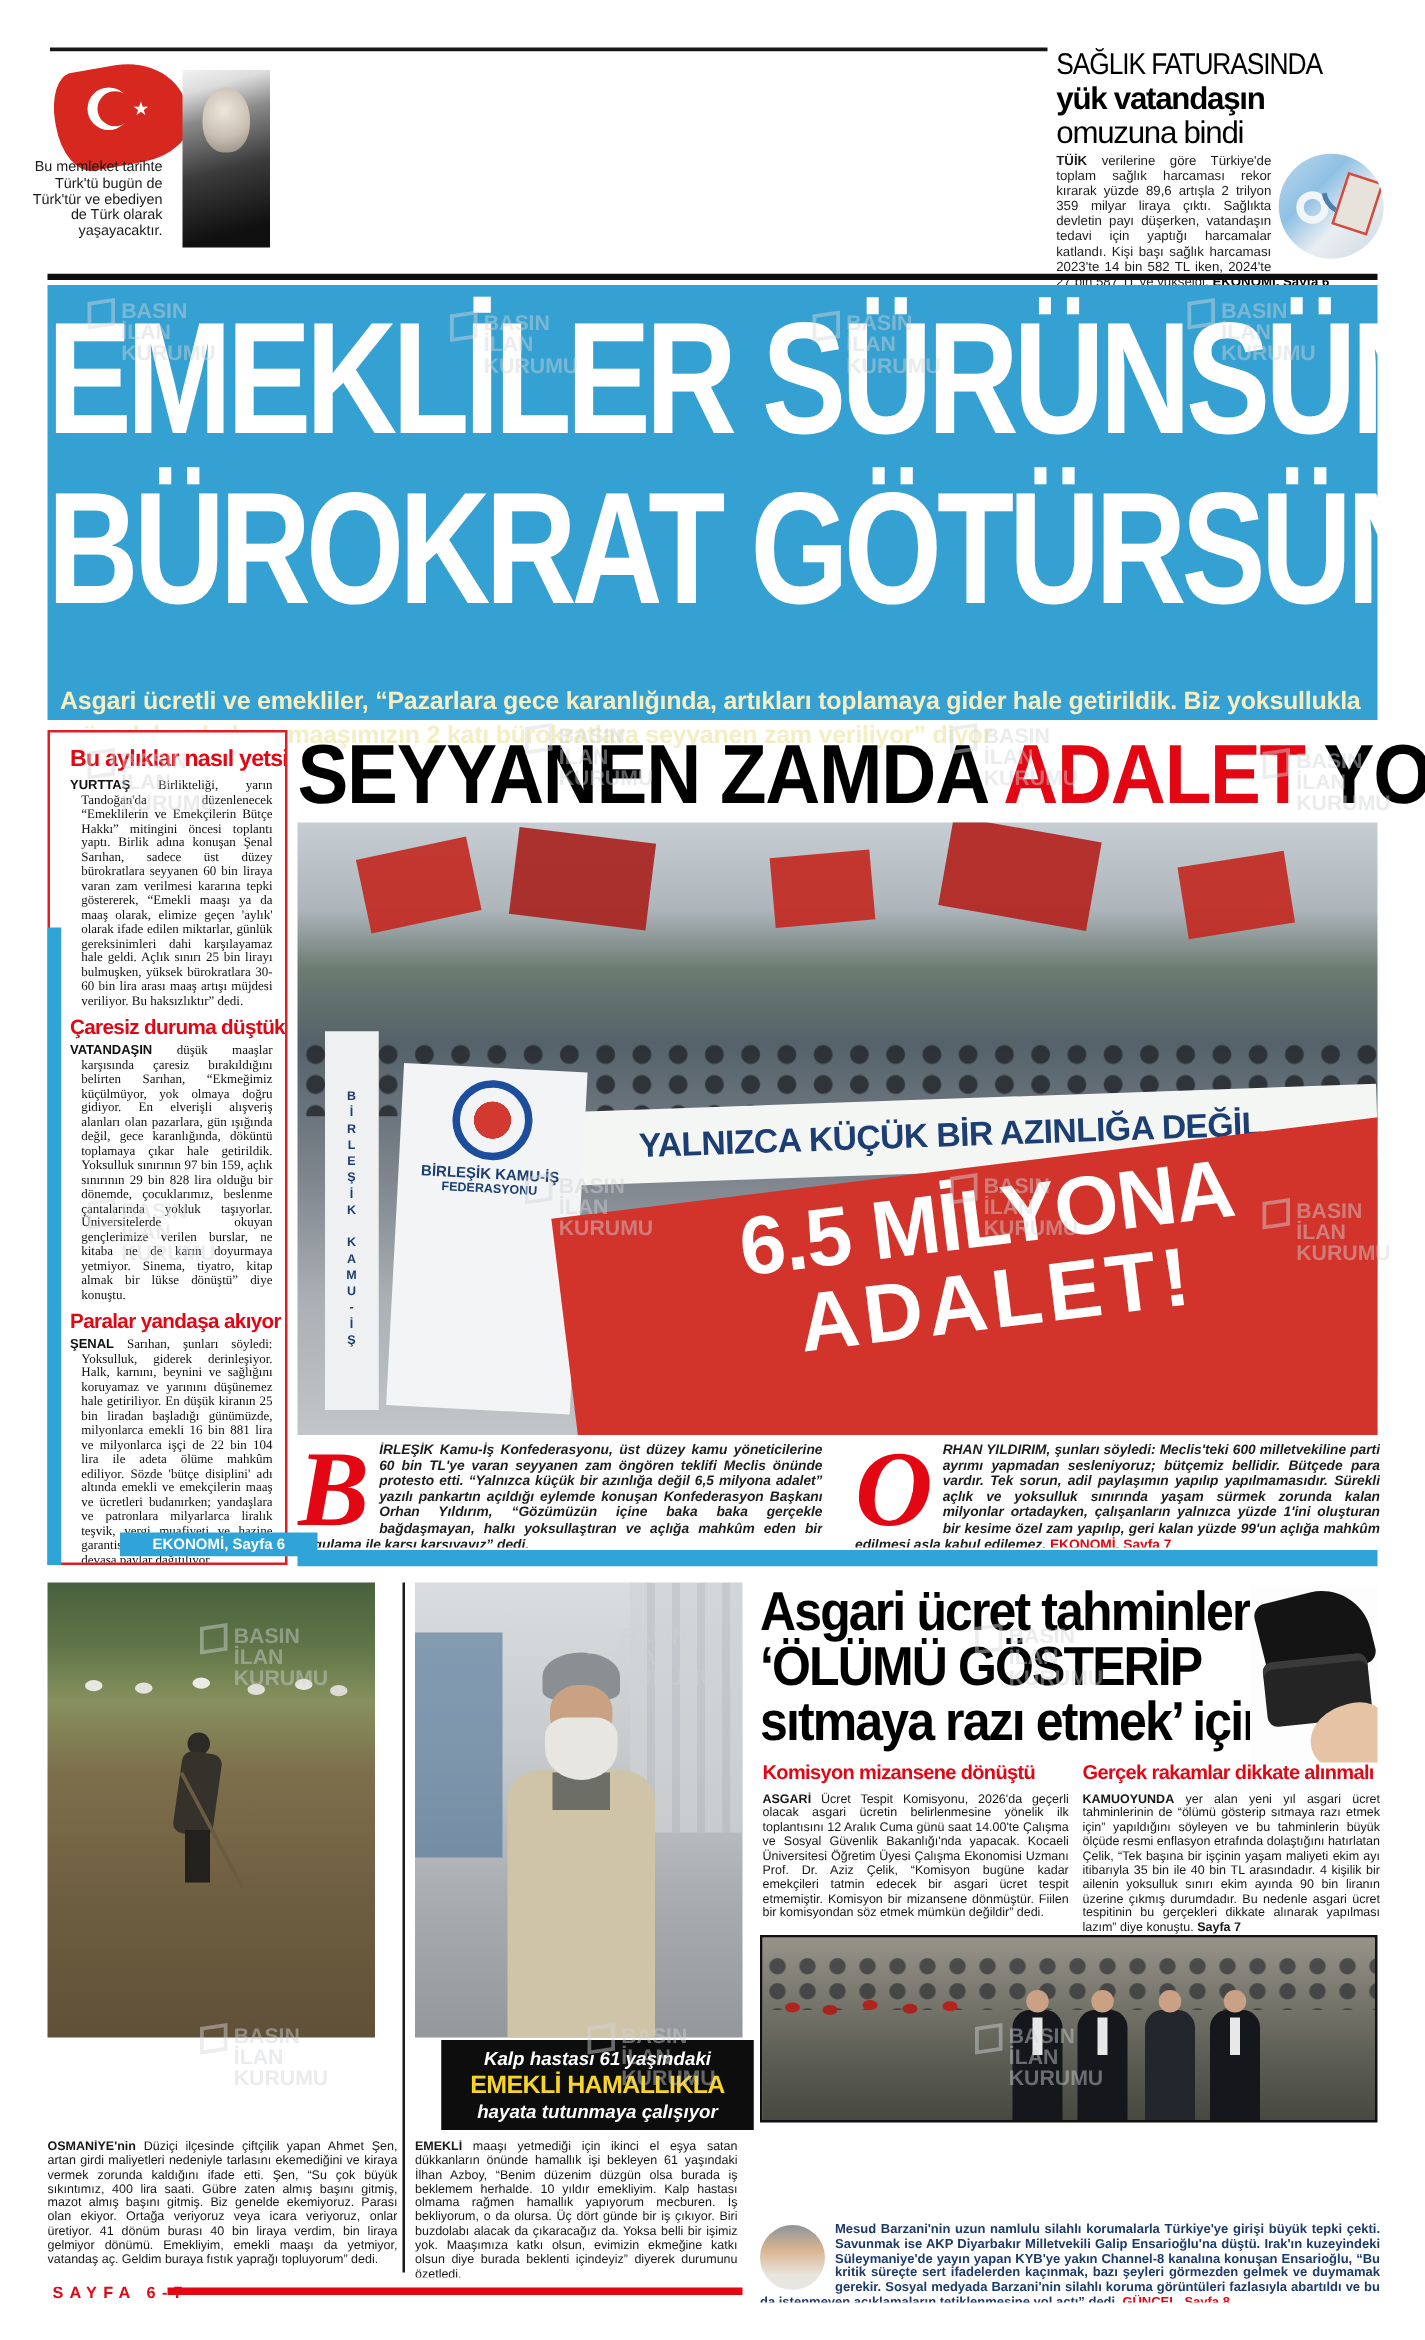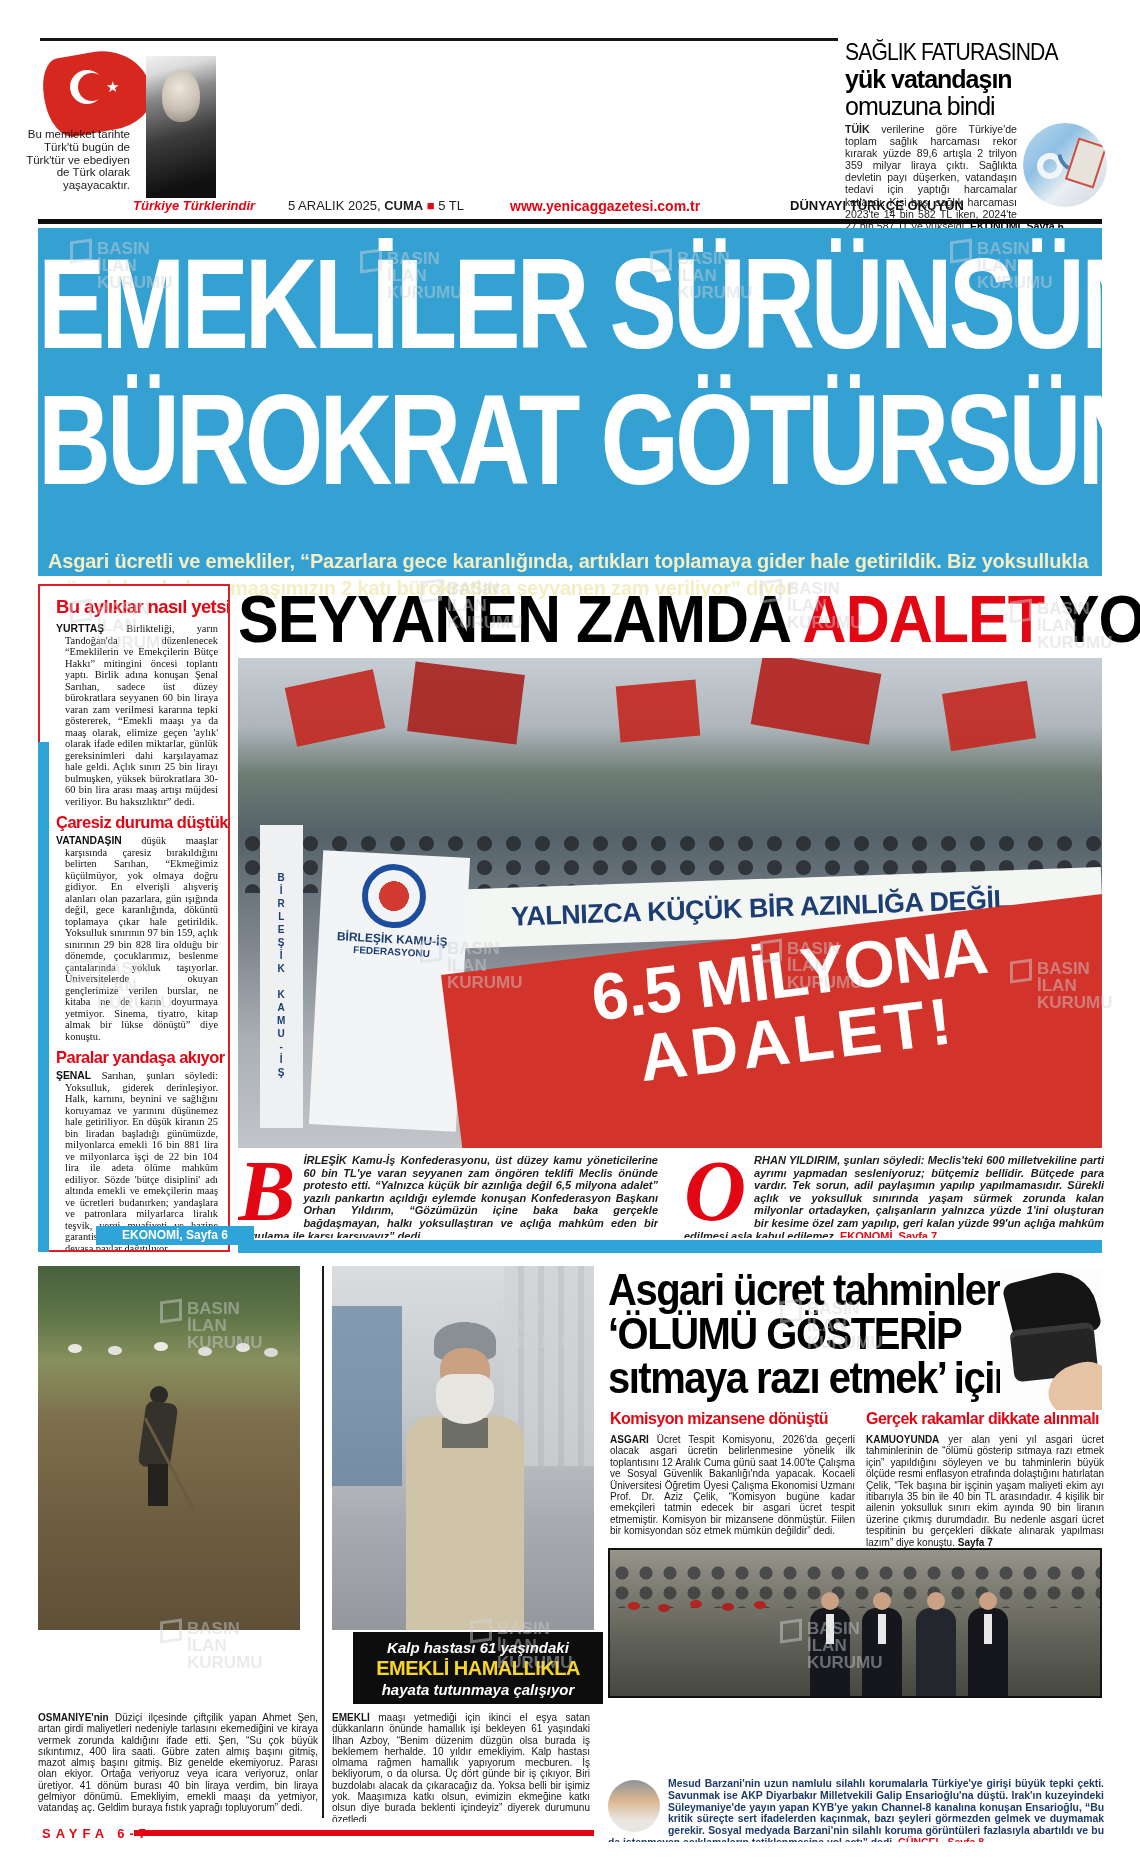--- a/index.html
+++ b/index.html
@@ -293,31 +293,20 @@
     <div class="hbody">
       <span class="hcircle">
         <span class="steth"></span>
         <span class="tube"></span>
         <span class="pillbox"></span>
       </span><b>TÜİK</b><span> verilerine göre Türkiye'de toplam sağlık harcaması rekor kırarak yüzde 89,6 artışla 2 trilyon 359 milyar liraya çıktı. Sağlıkta devletin payı düşerken, vatandaşın tedavi için yaptığı harcamalar katlandı. Kişi başı sağlık harcaması 2023'te 14 bin 582 TL iken, 2024'te 27 bin 587 TL'ye yükseldi.</span>
       <span class="href">EKONOMİ, Sayfa 6</span>
     </div>
   </div>
 
-  <div class="dateline">
-    <span class="dl-edition">Türkiye Türklerindir</span>
-    <span class="dl-date">
-      <span>5 ARALIK 2025,</span>
-      <b>CUMA</b>
-      <span class="dl-sq">■</span>
-      <span>5 TL</span>
-    </span>
-    <span class="dl-site">www.yenicaggazetesi.com.tr</span>
-    <span class="dl-slogan">DÜNYAYI TÜRKÇE OKUYUN</span>
-  </div>
   <div class="mast-rule"></div>
 
   <div class="lead-block">
     <div class="lead-line l1">EMEKLİLER SÜRÜNSÜN</div>
     <div class="lead-line l2">BÜROKRAT GÖTÜRSÜN!</div>
     <div class="lead-sub">Asgari ücretli ve emekliler, “Pazarlara gece karanlığında, artıkları toplamaya gider hale getirildik. Biz yoksullukla mücadele ederken, maaşımızın 2 katı bürokratlara seyyanen zam veriliyor” diyor</div>
   </div>
 
   <div class="left-col">
     <div class="lc-inner">

